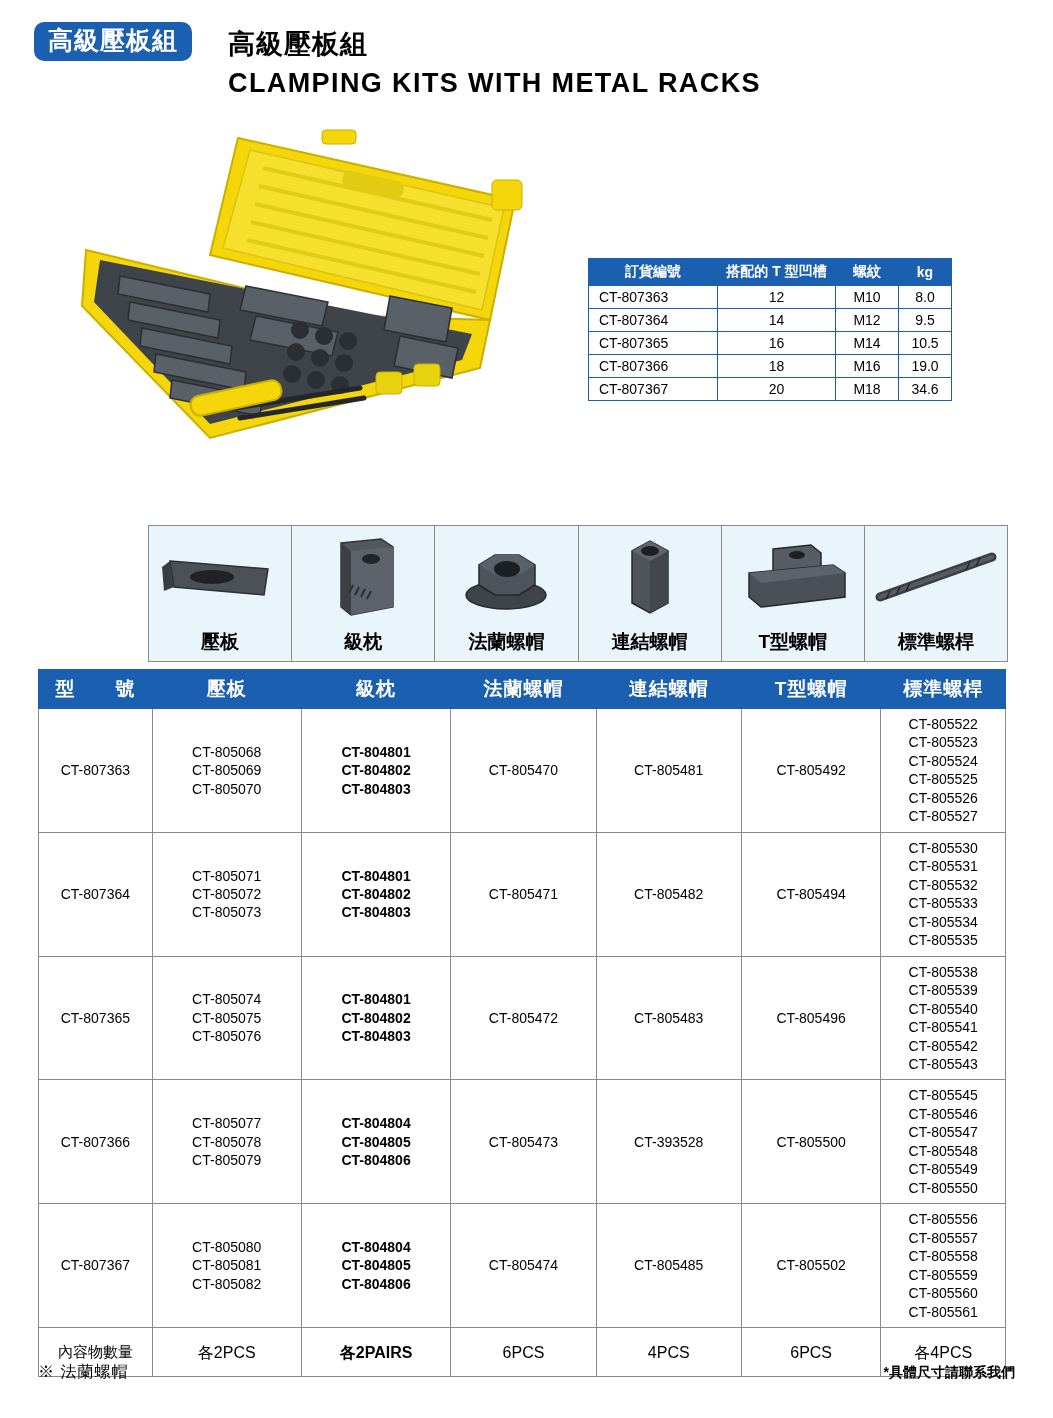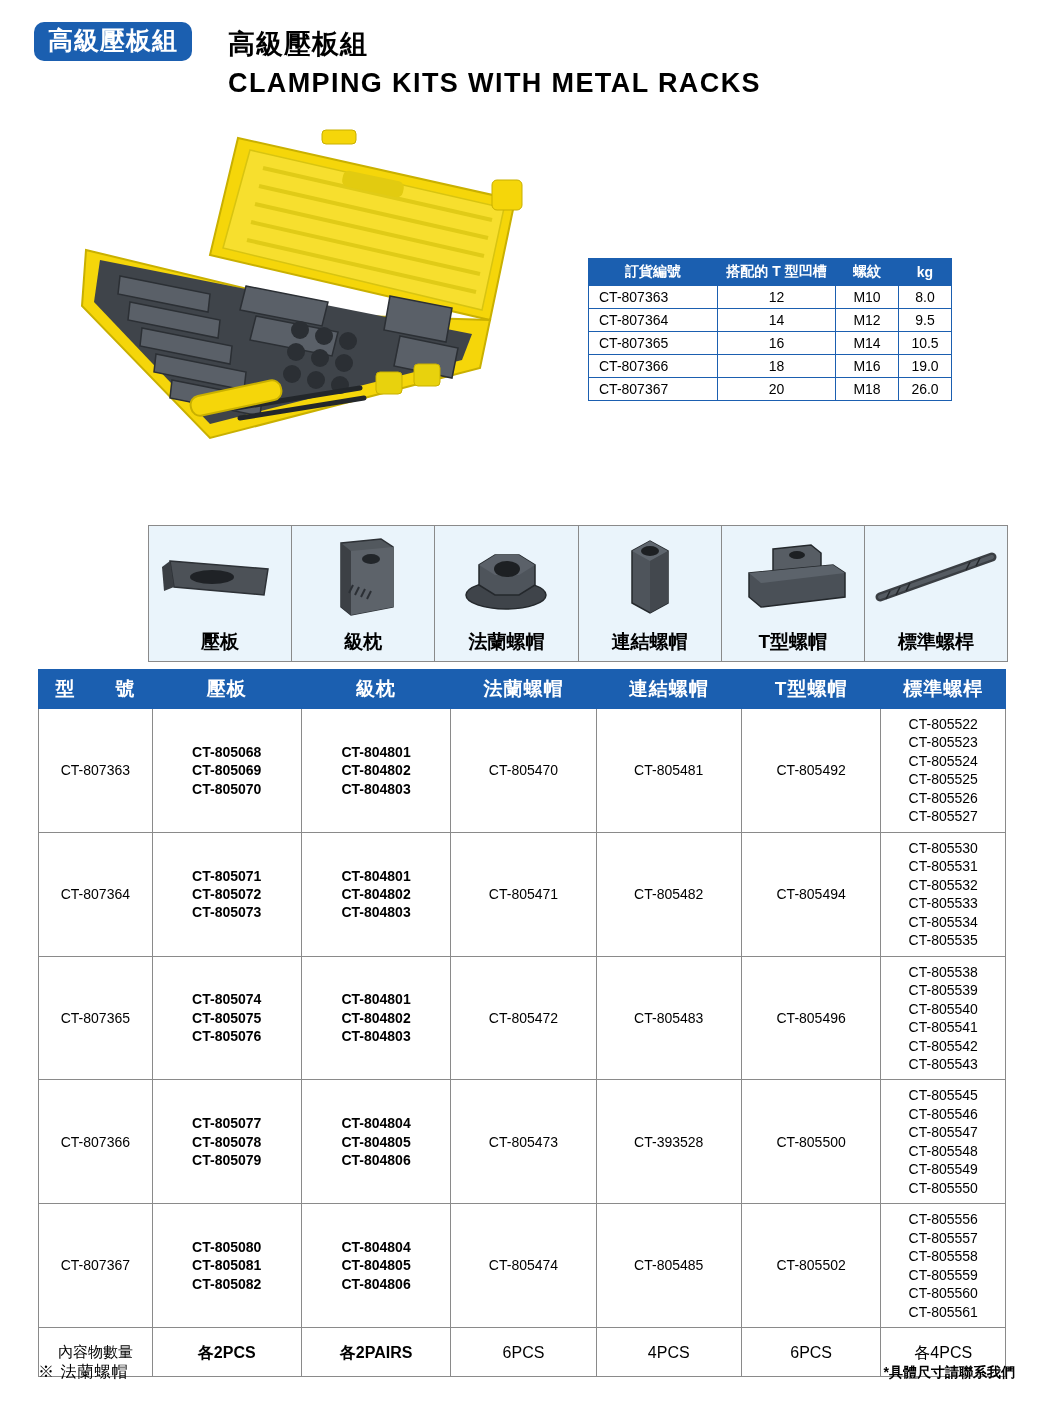--- a/index.html
+++ b/index.html
@@ -100,21 +100,21 @@
   }
   .main-table td{
     border:1px solid #8a8a8a;
     text-align:center;
     vertical-align:middle;
     padding:6px 2px;
     line-height:1.32;
     font-size:14px;
   }
   .main-table td.model{width:112px;}
-  .main-table td.c2{width:150px;font-weight:bold;}
+  .main-table td.c2{width:150px;}
   .main-table td.c3{width:150px;font-weight:bold;}
   .main-table td.c4{width:146px;}
   .main-table td.c5{width:146px;}
   .main-table td.c6{width:140px;}
   .main-table td.c7{width:124px;}
   .main-table tr.qty td{height:36px;font-size:16px;}
   .main-table tr.qty td.first{font-size:15px;}
 
   
   .footer-left{
@@ -228,21 +228,21 @@
     <tr>
       <td class="code">CT-807366</td>
       <td class="slot">18</td>
       <td class="thread">M16</td>
       <td class="kg">19.0</td>
     </tr>
     <tr>
       <td class="code">CT-807367</td>
       <td class="slot">20</td>
       <td class="thread">M18</td>
-      <td class="kg">26.0</td>
+      <td class="kg">34.6</td>
     </tr>
   </tbody>
 </table>
 
 <div class="icon-strip">
 
   <div class="icon-cell">
     <div class="icon-art">
       <svg width="120" height="70" viewBox="0 0 120 70">
         <polygon points="10,18 108,26 104,52 14,44" fill="#4c5157" stroke="#2d3136" stroke-width="1.5"></polygon>

